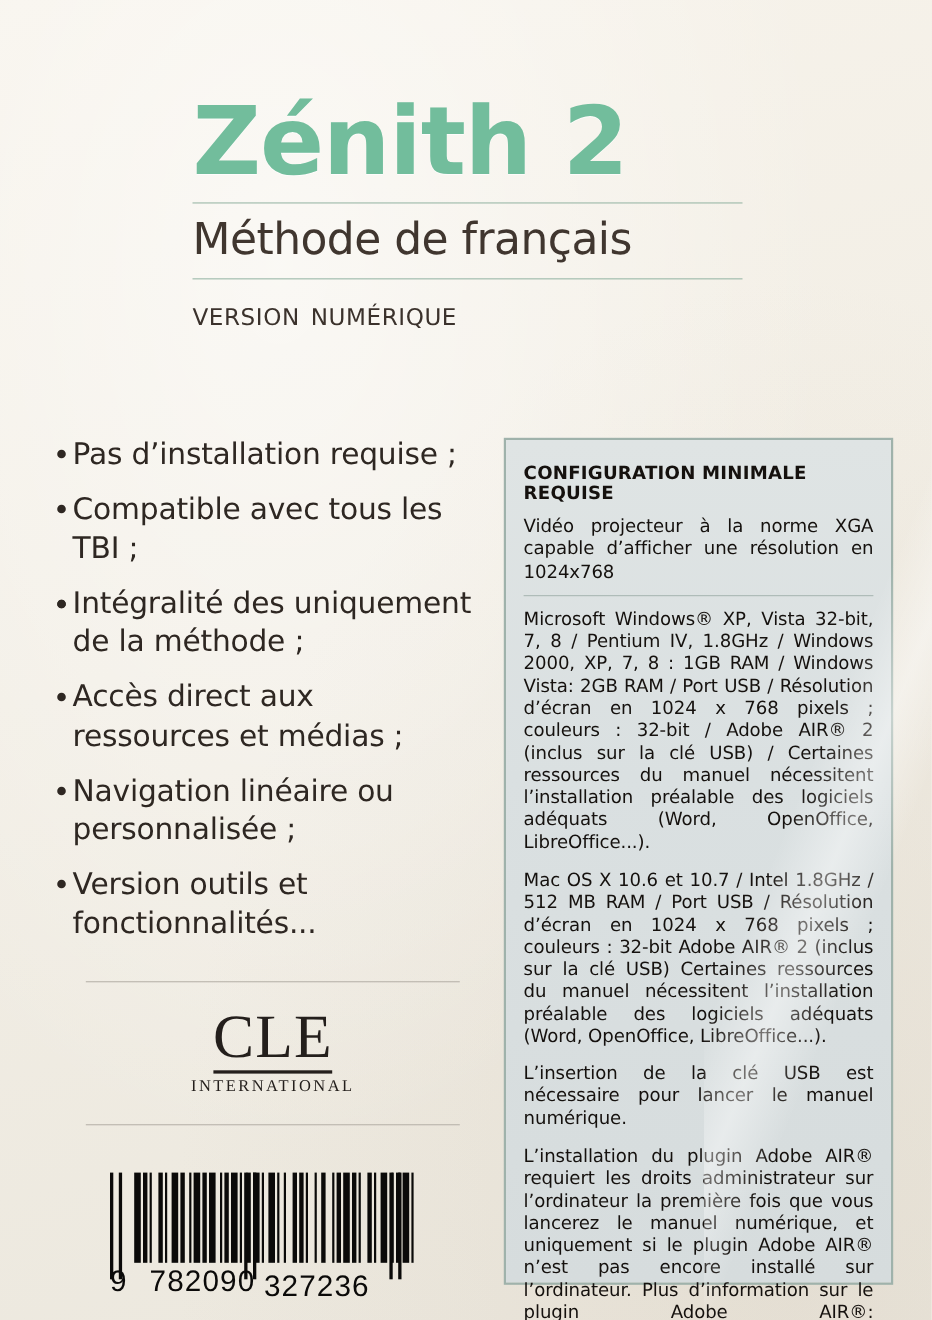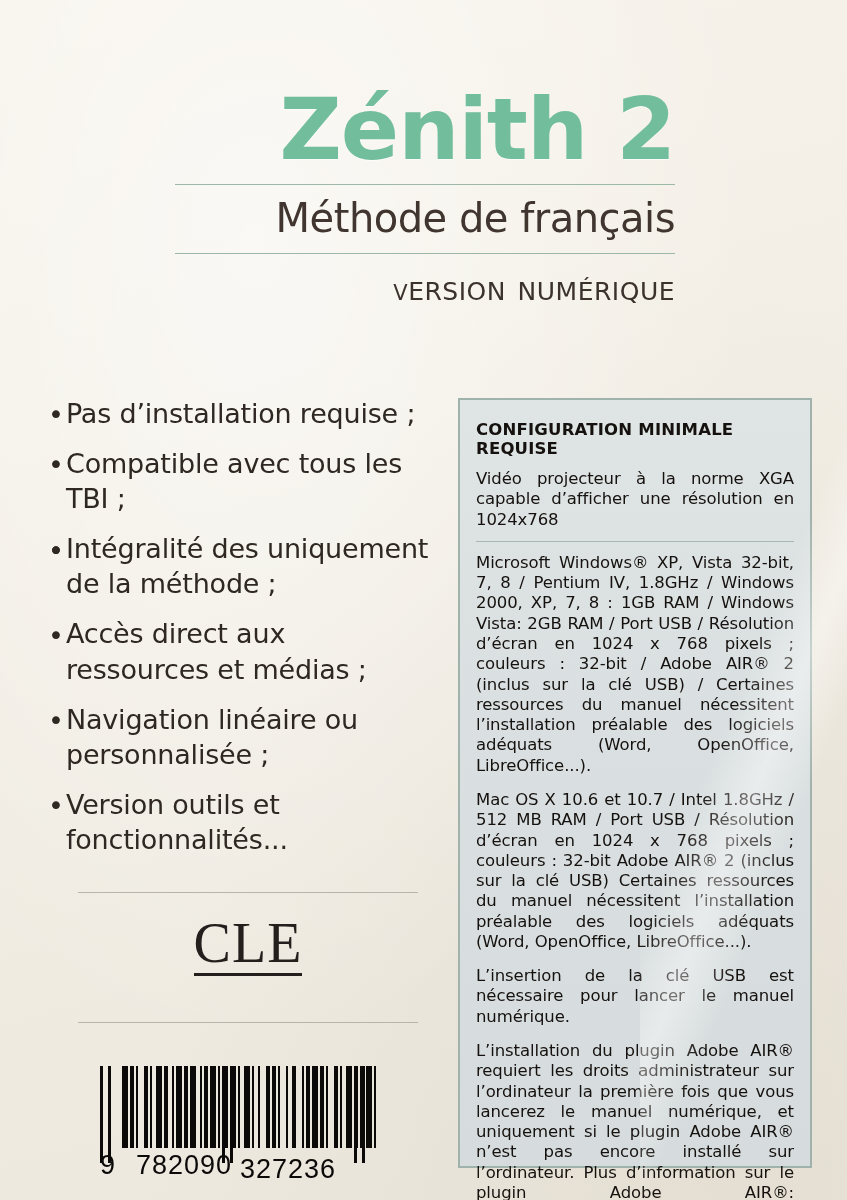--- a/index.html
+++ b/index.html
@@ -37,21 +37,21 @@
     position: absolute;
     inset: 0;
   }
 
   
   .header {
     position: absolute;
     left: 175px;
     top: 86px;
     width: 500px;
-    text-align: right;
+    text-align: left;
   }
   .title {
     font-family: "DejaVu Sans", sans-serif;
     font-size: 86px;
     font-weight: 700;
     line-height: 1.0;
     color: #72bd9c;
     letter-spacing: -1px;
     margin: 0;
     text-shadow: 0 1px 0 rgba(255,255,255,0.7);
@@ -62,21 +62,21 @@
     margin: 12px 0 0 0;
   }
   .subtitle {
     font-size: 40px;
     font-weight: 400;
     color: #40362f;
     margin: 10px 0 11px 0;
     letter-spacing: -0.5px;
   }
   .version {
-    font-size: 35px;
+    font-size: 30px;
     color: #3b322c;
     margin: 14px 0 0 0;
     letter-spacing: 0.5px;
     font-variant: small-caps;
     text-transform: lowercase;
   }
   .version::first-letter { font-size: 30px; }
 
   
   .features {
@@ -276,20 +276,21 @@
     </li>
     <li class="feature-item">
       <span class="bullet">•</span>
       <span>Version outils et fonctionnalités...</span>
     </li>
   </ul>
 
   <div class="rule-gray"></div>
   <div class="logo-block">
     <div class="logo-cle">CLE</div>
+    <div class="logo-international">INTERNATIONAL</div>
   </div>
   <div class="rule-gray2"></div>
 
 
   <div class="barcode-wrap">
     <div class="barcode-bars" id="barcode-bars">
         <i style="left: 0px; width: 6px;"></i>
         <i style="left: 8px; width: 4px;"></i>
         <i style="left: 14px; width: 2px;"></i>
         <i style="left: 22px; width: 4px;"></i>

